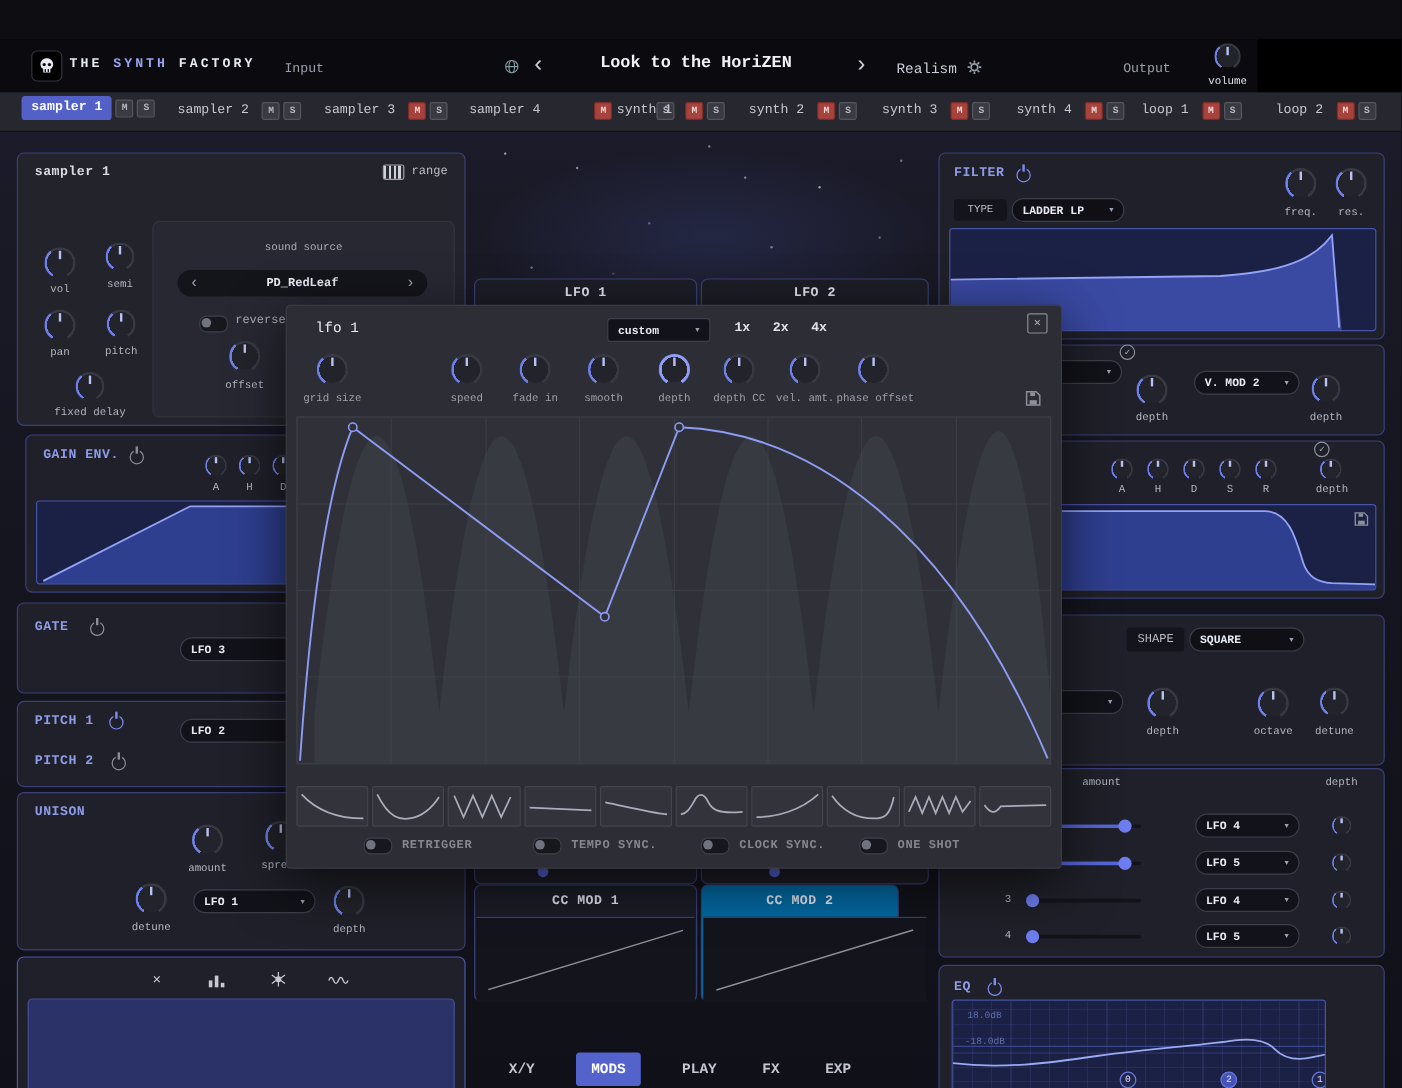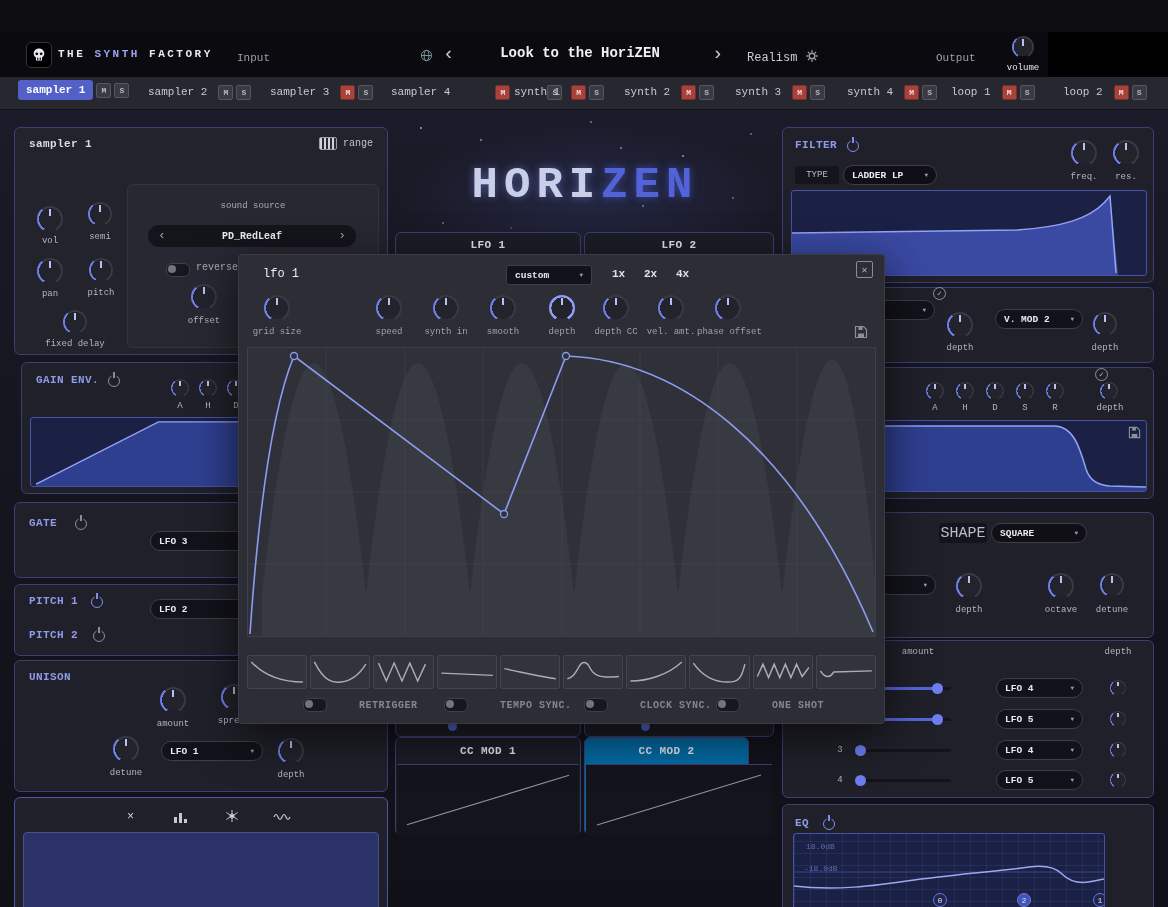--- a/index.html
+++ b/index.html
@@ -57,21 +57,21 @@
            border:1px solid #3a3b43; border-radius:4px; box-shadow:0 12px 45px rgba(0,0,0,.65); z-index:10; }
   .mknoblabel { position:absolute; font-size:9px; color:#9ca1ab; text-align:center; white-space:nowrap; }
   .zoomlbl { position:absolute; font-size:11px; font-weight:bold; color:#dfe2ea; }
   .closebox { position:absolute; left:617px; top:6px; width:17px; height:17px; border:1.5px solid #8a8d96; border-radius:2px;
               color:#aab0ba; font-size:10px; display:flex; align-items:center; justify-content:center; box-sizing:border-box; }
   .curvebox { position:absolute; left:8px; top:92px; width:629px; height:290px; background:#2f3038; border:1px solid #3f414a; box-sizing:border-box; }
   .thumbs { position:absolute; left:8px; top:400px; width:629px; display:flex; gap:3px; }
   .thumb { flex:1; height:32px; background:#32333b; border:1px solid #43454e; border-radius:2px; }
   .thumb svg { display:block; width:100%; height:100%; }
   .toglbl { font-size:10px; font-weight:bold; color:#84878f; letter-spacing:.5px; margin-left:8px; white-space:nowrap; }
-  .toggroup { position:absolute; display:flex; align-items:center;gap:24px; }
+  .toggroup { position:absolute; display:flex; align-items:center; }
 
   
   .mslider { position:absolute; width:95px; height:3px; background:#13131a; border-radius:2px; }
   .mslider i  { position:absolute; left:0; top:0; height:3px; background:#5766d8; border-radius:2px; }
   .mslider b  { position:absolute; top:-4px; width:11px; height:11px; border-radius:50%; background:#6e7ef0; }
   .eqnode { position:absolute; width:14px; height:14px; border-radius:50%; background:#20264e; border:1px solid #6a79d8;
             color:#dfe3f8; font-size:8px; display:flex; align-items:center; justify-content:center; box-sizing:border-box; }
   .bt { font-size:12px; font-weight:bold; color:#c3c7d2; padding:7px 4px; }
   .bt.sel { background:#5463cc; color:#fff; border-radius:3px; padding:7px 13px; }
 </style>
@@ -177,23 +177,20 @@
       <span class="msbox red">M</span>
       <span class="msbox">S</span>
     </div>
     <div class="tab" style="left:1055px;">
       <span class="tlabel">loop 2</span>
       <span class="msbox red">M</span>
       <span class="msbox">S</span>
     </div>
   </div>
 
-  <div class="abs" style="left:430px;top:128px;width:310px;text-align:center;font-size:44px;font-weight:bold;letter-spacing:6px;">
-    <span style="color:#c9cfe8;text-shadow:0 0 8px rgba(140,160,255,.45);">HORI</span><span style="color:#5163d6;text-shadow:0 0 8px rgba(80,100,230,.6);">ZEN</span>
-  </div>
 
   <div class="panel" style="left:395px;top:200px;width:186px;height:505px;background:#1d1d27;">
     <div class="phead greyhead" style="left:0;right:0;top:6px;text-align:center;color:#e4e6ee;">LFO 1</div>
     <div class="abs" style="left:52px;top:489px;width:9px;height:9px;border-radius:50%;background:#5766d8;"></div>
   </div>
   <div class="panel" style="left:584px;top:200px;width:190px;height:505px;background:#1d1d27;">
     <div class="phead greyhead" style="left:0;right:0;top:6px;text-align:center;color:#e4e6ee;">LFO 2</div>
     <div class="abs" style="left:56px;top:489px;width:9px;height:9px;border-radius:50%;background:#5766d8;"></div>
   </div>
 
@@ -207,20 +204,27 @@
   </div>
   <div class="panel" style="left:584px;top:705px;width:165px;height:98px;background:#0369a1;">
     <div class="phead greyhead" style="left:0;right:0;top:7px;text-align:center;color:#e4e6ee;">CC MOD 2</div>
     <div class="abs" style="left:1px;top:26px;width:186px;height:70px;background:#14141d;border-top:1px solid #3a4076;">
       <svg viewBox="0 0 184 70" width="186" height="70">
           <path d="M10,60 L174,10" stroke="#8e919c" stroke-width="1.2" fill="none"></path>
         </svg>
     </div>
   </div>
 
+  <div class="abs" style="left:420px;top:845px;display:flex;gap:30px;align-items:center;">
+    <span class="bt">X/Y</span>
+    <span class="bt sel">MODS</span>
+    <span class="bt">PLAY</span>
+    <span class="bt">FX</span>
+    <span class="bt">EXP</span>
+  </div>
 
   <div class="panel" style="left:14px;top:95px;width:374px;height:228px;background:#23232c;">
     <div class="phead greyhead" style="left:14px;top:10px;">sampler 1</div>
     <div class="abs" style="right:14px;top:9px;display:flex;align-items:center;gap:6px;">
       <span class="piano"></span>
       <span style="font-size:10px;color:#bcc0c9;">range</span>
     </div>
     <div class="knob" style="left:22px;top:78px;"></div>
     <div class="klabel" style="left:10px;top:108px;width:50px;">vol</div>
     <div class="knob" style="left:73px;top:74px;width:24px;height:24px;"></div>
@@ -388,21 +392,21 @@
             <path d="M1.5 1.5h8l3 3v8h-11z" fill="none" stroke="#8d909b" stroke-width="1.2"></path>
             <rect x="4" y="8.5" width="6" height="3.5" fill="#8d909b"></rect>
             <rect x="4.5" y="2" width="4" height="3" fill="#8d909b"></rect>
           </svg>
       </div>
     </div>
   </div>
 
   <div class="panel" style="left:782px;top:480px;width:372px;height:126px;">
     <div class="abs" style="left:156px;top:10px;width:48px;height:20px;background:#14141c;border-radius:3px;display:flex;align-items:center;justify-content:center;">
-      <span style="font-size:15px;color:#b9bdc8;">SHAPE</span>
+      <span style="font-size:10px;color:#b9bdc8;">SHAPE</span>
     </div>
     <div class="dd" style="left:208px;top:10px;width:96px;background:#0f0f15;">
       <span>SQUARE</span>
       <span class="caret">▼</span>
     </div>
     <div class="dd" style="left:73px;top:62px;width:80px;">
       <span></span>
       <span class="caret">▼</span>
     </div>
     <div class="knob" style="left:173px;top:60px;"></div>
@@ -490,21 +494,21 @@
     <span class="zoomlbl" style="left:437px;top:13px;">4x</span>
     <div class="closebox">
         <span>✕</span>
       </div>
 
     <div class="knob" style="left:25px;top:40px;"></div>
     <div class="mknoblabel" style="left:10px;top:72px;width:56px;">grid size</div>
     <div class="knob" style="left:137px;top:40px;"></div>
     <div class="mknoblabel" style="left:122px;top:72px;width:56px;">speed</div>
     <div class="knob" style="left:194px;top:40px;"></div>
-    <div class="mknoblabel" style="left:179px;top:72px;width:56px;">synth in</div>
+    <div class="mknoblabel" style="left:179px;top:72px;width:56px;">fade in</div>
     <div class="knob" style="left:251px;top:40px;"></div>
     <div class="mknoblabel" style="left:236px;top:72px;width:56px;">smooth</div>
     <div class="knob hl" style="left:310px;top:40px;"></div>
     <div class="mknoblabel" style="left:295px;top:72px;width:56px;">depth</div>
     <div class="knob" style="left:364px;top:40px;"></div>
     <div class="mknoblabel" style="left:349px;top:72px;width:56px;">depth CC</div>
     <div class="knob" style="left:419px;top:40px;"></div>
     <div class="mknoblabel" style="left:404px;top:72px;width:56px;">vel. amt.</div>
     <div class="knob" style="left:476px;top:40px;"></div>
     <div class="mknoblabel" style="left:458px;top:72px;width:62px;">phase offset</div>

